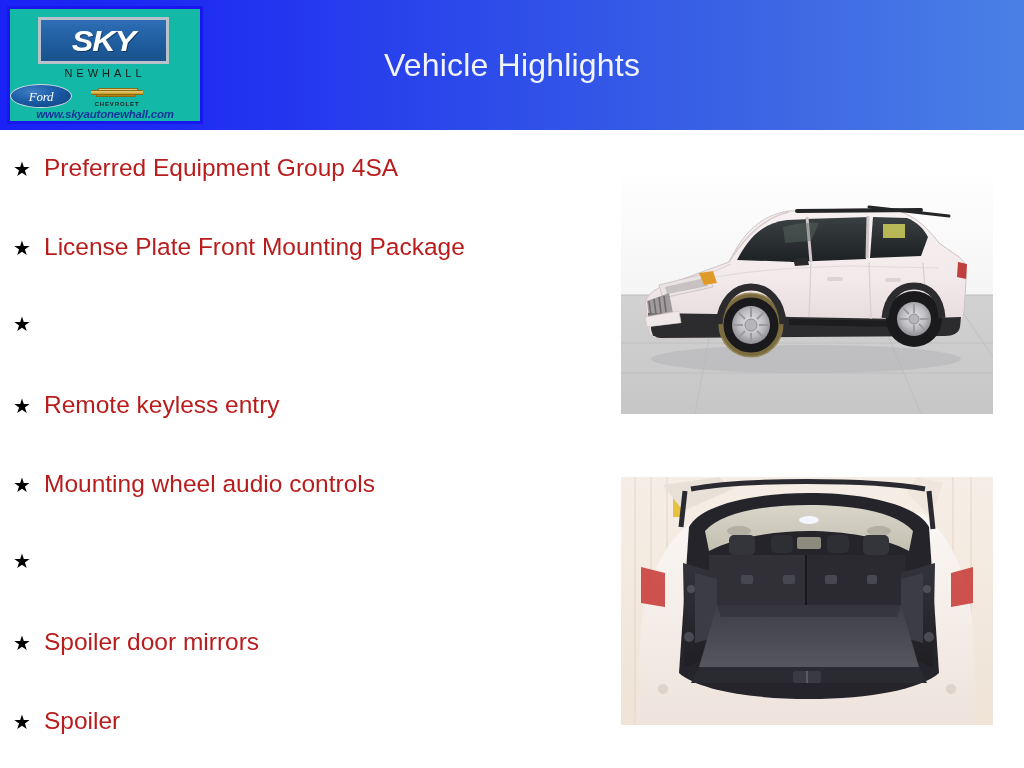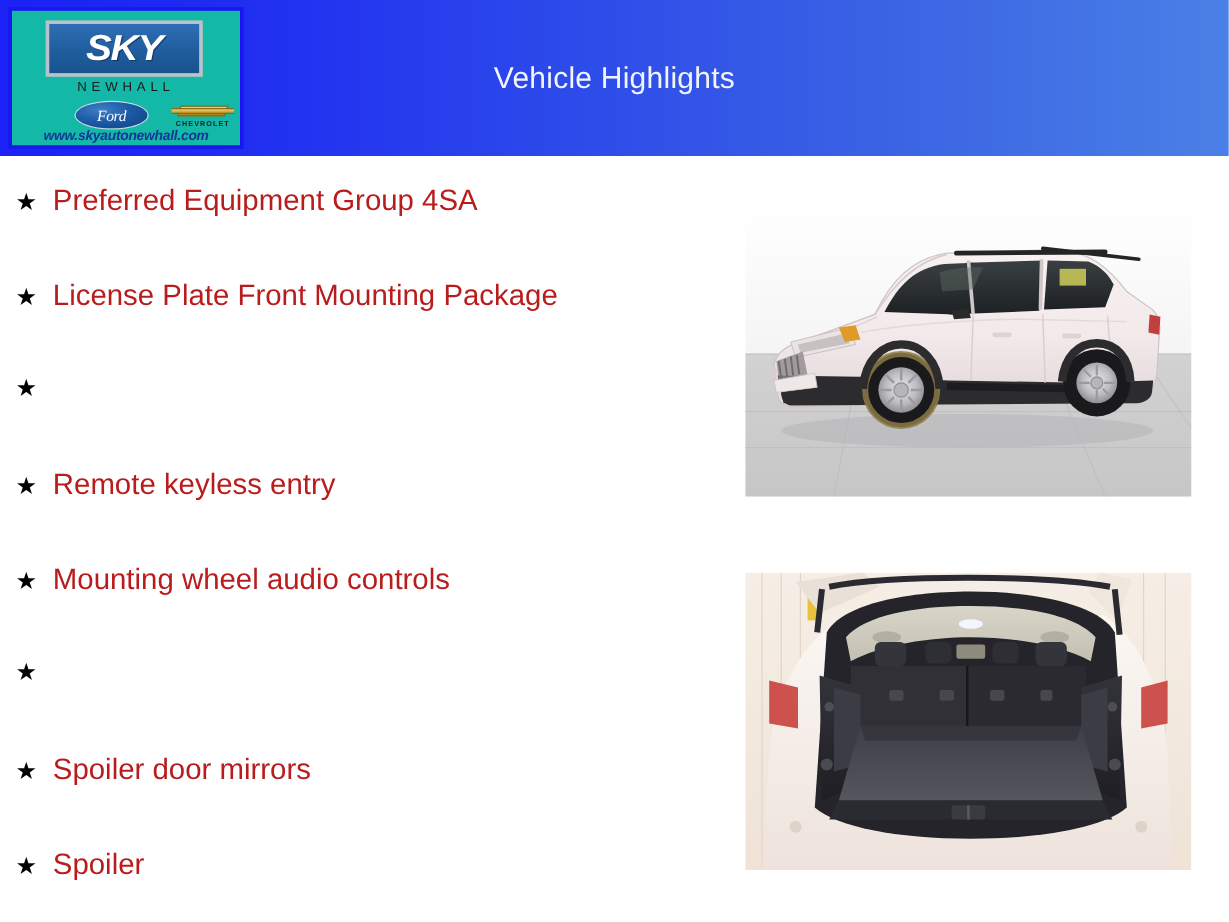--- a/index.html
+++ b/index.html
@@ -27,21 +27,21 @@
   .header-title {
     position: absolute;
     left: 0;
     top: 0;
     width: 1024px;
     height: 130px;
     display: flex;
     align-items: center;
     justify-content: center;
     color: #f2f4fb;
-    font-size: 25px;
+    font-size: 32px;
     letter-spacing: 0.2px;
     white-space: nowrap;
   }
 
   
   .logo-frame {
     position: absolute;
     left: 7px;
     top: 6px;
     width: 196px;
@@ -93,21 +93,21 @@
     font-weight: 500;
   }
   .brand-row {
     position: absolute;
     left: 0;
     top: 74px;
     width: 190px;
     height: 26px;
     display: flex;
     align-items: center;
-    justify-content: flex-end;
+    justify-content: flex-start;
     gap: 14px;
   }
   .ford-oval {
     width: 62px;
     height: 24px;
     border-radius: 50%;
     background: radial-gradient(ellipse at 35% 30%, #3f7fc6 0%, #1b5ba6 45%, #0d3f7d 100%);
     border: 1px solid #cfd8e2;
     display: flex;
     align-items: center;

